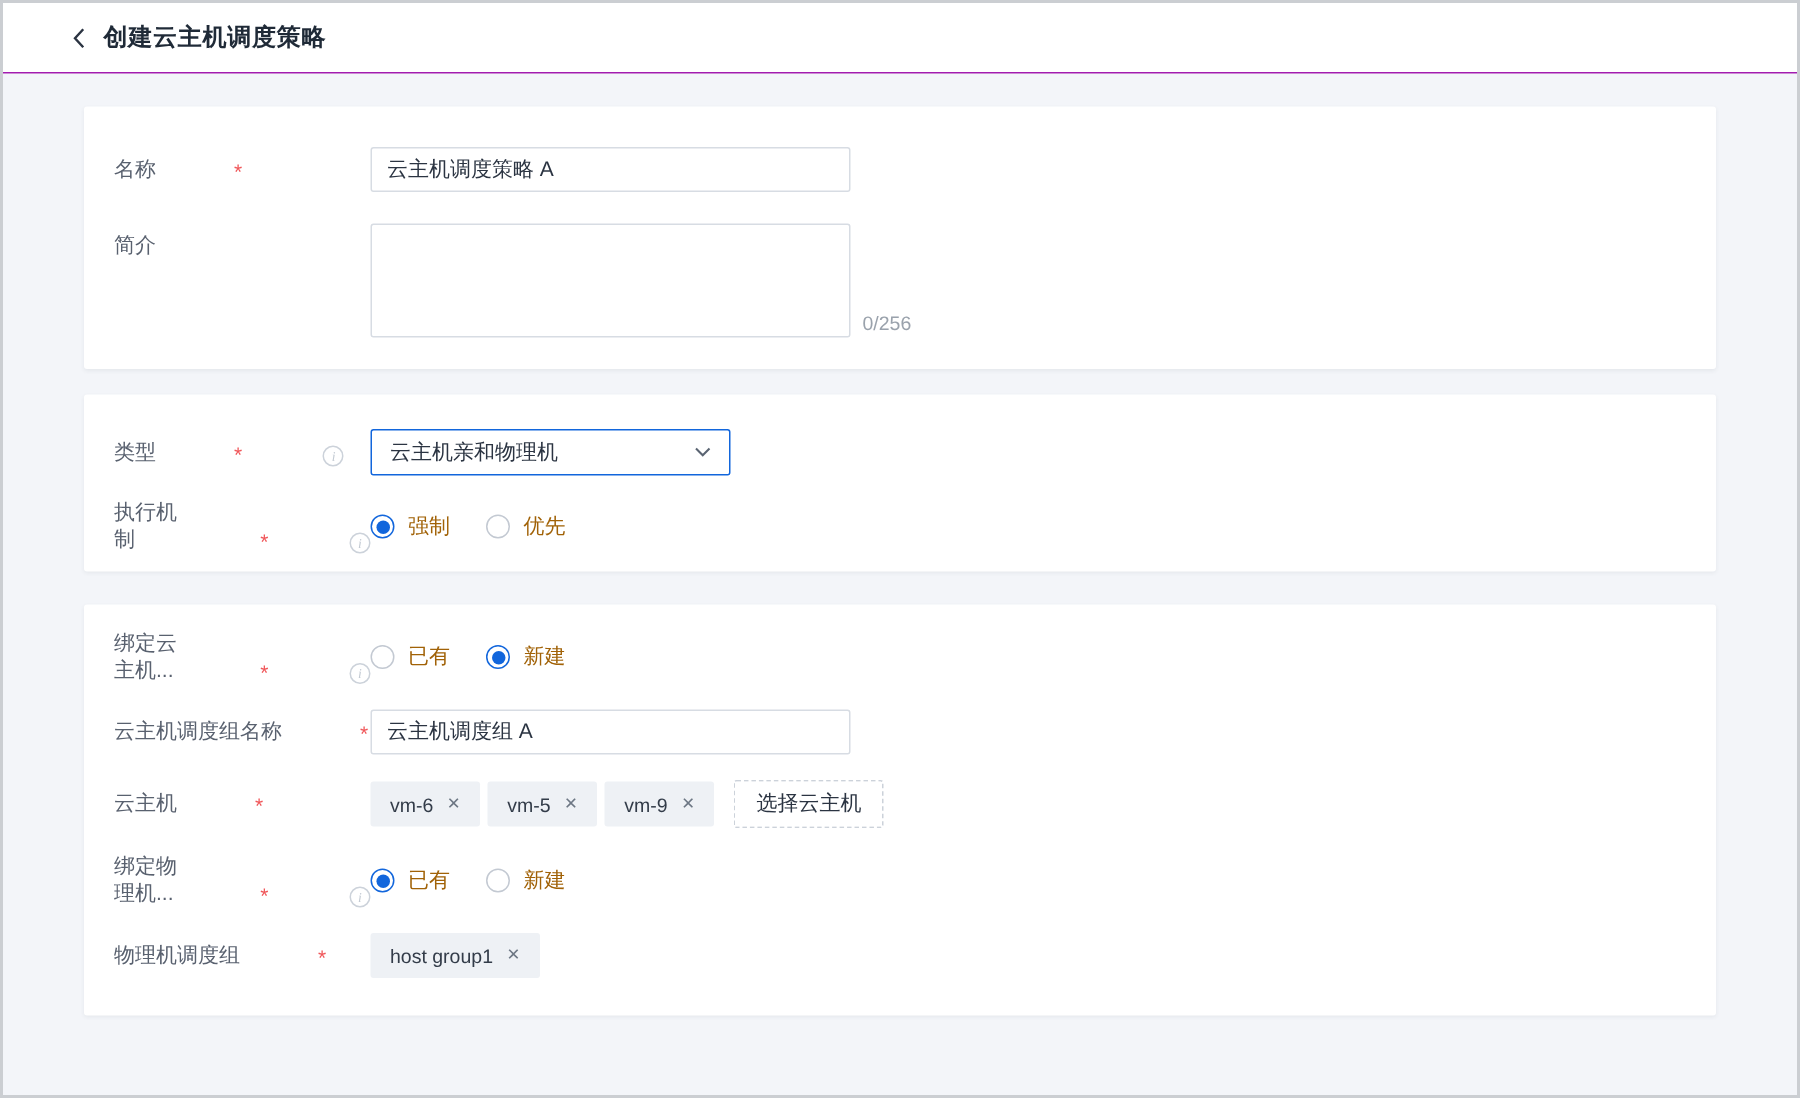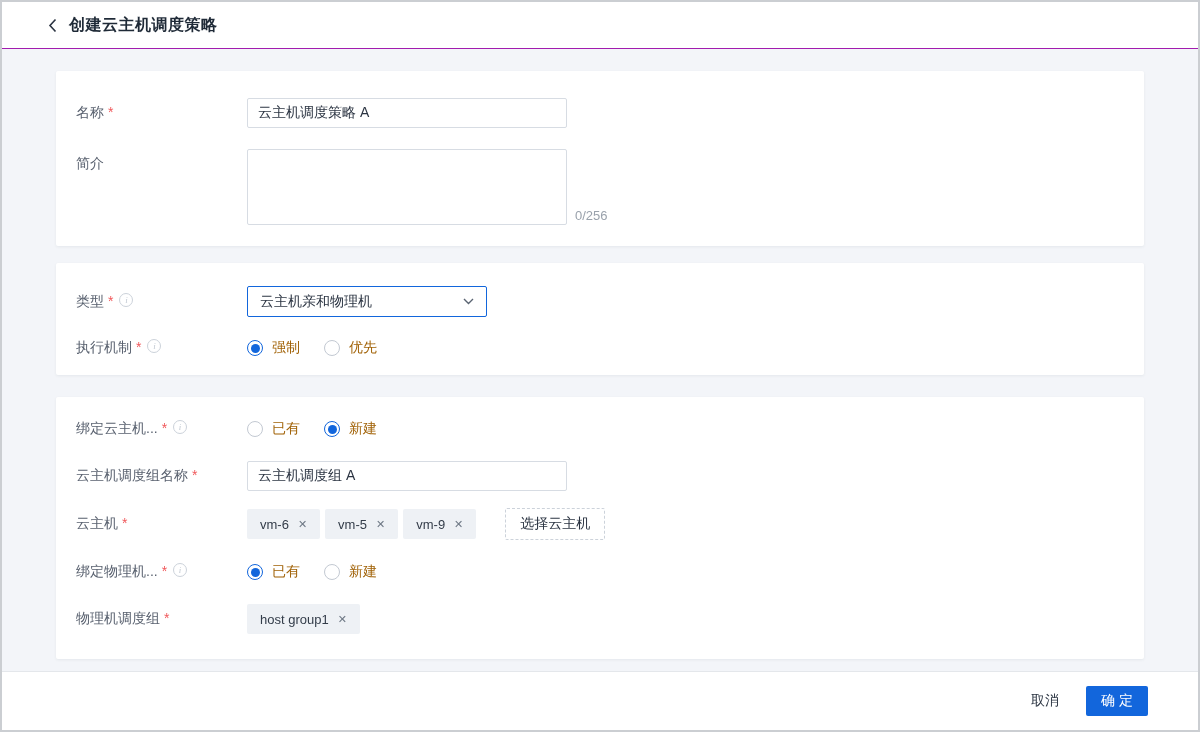--- a/index.html
+++ b/index.html
@@ -16,21 +16,21 @@
   .title { font-size:16px; font-weight:600; color:#1f2a37; letter-spacing:0.5px; }
   
   .main { flex:1; padding:22px 54px 0; overflow:hidden; }
   .card { background:#fff; border-radius:2px; box-shadow:0 1px 3px rgba(40,55,75,.07); padding:0 20px; }
   .card-basic   { padding-top:27px; padding-bottom:21px; }
   .card-policy  { margin-top:17px; padding-top:23px; padding-bottom:12px; }
   .card-binding { margin-top:22px; padding-top:17px; padding-bottom:25px; }
   .row { display:flex; align-items:center; min-height:30px; }
   .row.top { align-items:flex-start; }
   .mb21 { margin-bottom:21px; } .mb16 { margin-bottom:16px; } .mb17 { margin-bottom:17px; }
-  .label { width:171px; flex:none; font-size:14px; color:#59616f; display:flex; align-items:flex-start; }
+  .label { width:171px; flex:none; font-size:14px; color:#59616f; display:flex; align-items:flex-end;gap:48px; }
   .row.top .label { padding-top:6px; }
   .req { color:#f0575a; margin-left:4px; }
   .info { width:14px; height:14px; box-sizing:border-box; border:1px solid #ccd2da; border-radius:50%;
     color:#c3cad3; font-size:9px; line-height:12px; text-align:center; margin-left:6px; flex:none;
     font-family:"Liberation Serif",serif; font-style:italic; }
   .control { display:flex; align-items:flex-start; }
   .text-input { width:320px; height:30px; box-sizing:border-box; border:1px solid #d7dce3; border-radius:2px;
     padding:0 10px; font-size:14px; color:#2b3442; background:#fff; font-family:inherit; outline:none; }
   textarea.text-input { height:76px; padding:6px 10px; resize:none; }
   .counter { font-size:13px; color:#9aa2ac; margin-left:8px; align-self:flex-end; margin-bottom:2px; }
@@ -41,21 +41,21 @@
   .radio { display:flex; align-items:center; gap:9px; font-size:14px; color:#a16207; cursor:pointer; }
   .rb { width:16px; height:16px; border-radius:50%; border:1px solid #c3c9d2; background:#fff;
     box-sizing:border-box; position:relative; flex:none; }
   .rb.checked { border:1.5px solid #1266dc; }
   .rb.checked::after { content:""; position:absolute; left:2.5px; top:2.5px; right:2.5px; bottom:2.5px;
     border-radius:50%; background:#1266dc; }
   .tags { display:flex; align-items:center; gap:5px; }
   .tag { height:30px; display:inline-flex; align-items:center; gap:9px; padding:0 13px;
     background:#eef1f5; border-radius:2px; font-size:13px; color:#333c49; }
   .tag-x { font-size:11px; color:#6d7784; cursor:pointer; line-height:1; }
-  .dashed-btn { height:30px; margin-left:24px; display:inline-flex; align-items:center; padding:0 14px;
+  .dashed-btn { height:30px; margin-left:8px; display:inline-flex; align-items:center; padding:0 14px;
     border:1px dashed #ccd2da; background:#fff; border-radius:2px; font-size:14px; color:#2b3442; cursor:pointer; }
   
   .footer { height:58px; flex:none; background:#fff; border-top:1px solid #e4e7eb;
     display:flex; align-items:center; justify-content:flex-end; padding-right:50px; gap:27px; }
   .cancel { font-size:14px; color:#2b3442; cursor:pointer; }
   .confirm { min-width:62px; height:30px; background:#1266dc; color:#fff; border:none; border-radius:2px;
     font-size:14px; cursor:pointer; font-family:inherit; padding:0 12px; }
   svg { display:block; }
 </style>
 </head>
@@ -212,18 +212,14 @@
           <span class="tag">
             <span>host group1</span>
             <span class="tag-x">✕</span>
           </span>
         </div>
       </div>
     </div>
 
   </div>
 
-  <div class="footer">
-    <span class="cancel">取消</span>
-    <button class="confirm">确 定</button>
-  </div>
 
 </div>
 
 </body></html>

